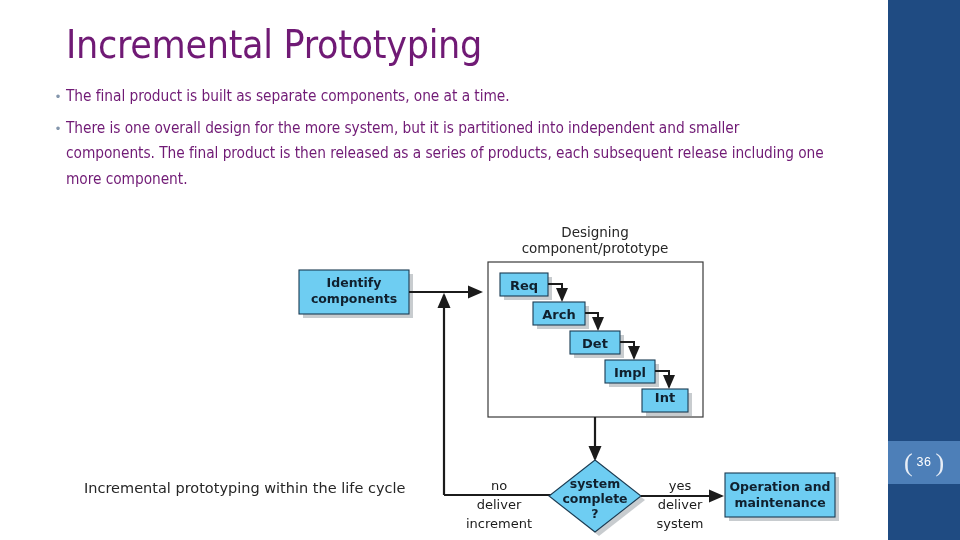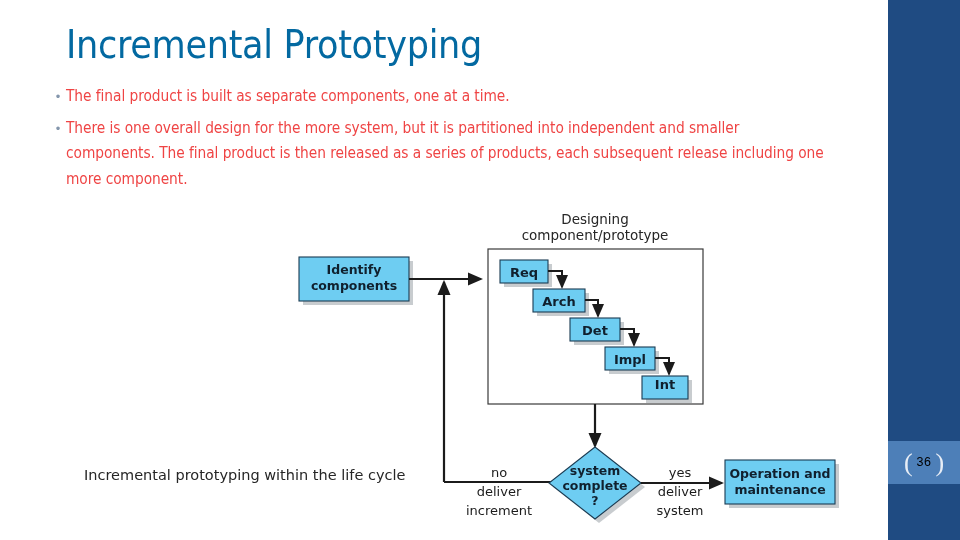--- a/index.html
+++ b/index.html
@@ -40,35 +40,35 @@
     gap: 4px;
   }
   .page-bracket {
     color: #e8eef6;
     font-size: 26px;
     font-weight: 300;
     line-height: 1;
     font-family: "Liberation Serif", serif;
   }
   .page-num {
-    color: #000000;
+    color: #ffffff;
     font-size: 12.5px;
     letter-spacing: .5px;
     line-height: 1;
   }
 
   
   .slide-title {
     position: absolute;
     left: 66px;
     top: 22px;
     width: 780px;
     font-size: 39px;
     font-weight: 400;
-    color: #0369a1;
+    color: #701a75;
     font-family: "DejaVu Sans Condensed", "Liberation Sans Narrow", "Liberation Sans", sans-serif;
     letter-spacing: -0.3px;
     white-space: nowrap;
   }
 
   
   .bullets {
     position: absolute;
     left: 50px;
     top: 84px;
@@ -84,31 +84,31 @@
     width: 16px;
     color: #8496ac;
     font-size: 13px;
     line-height: 25px;
     text-align: center;
   }
   .bullet-text {
     flex: 1 1 auto;
     font-size: 15.3px;
     line-height: 25.5px;
-    color: #ef4444;
+    color: #701a75;
     font-family: "DejaVu Sans Condensed", "Liberation Sans Narrow", "Liberation Sans", sans-serif;
     letter-spacing: -0.05px;
   }
   .bullet-text.wrap2 { max-width: 760px; }
 
   
   .diagram {
     position: absolute;
     left: 0px;
-    top: 192px;
+    top: 205px;
     width: 724px;
     height: 335px;
   }
   .diagram svg { display: block; }
   .node-label {
     font-family: "DejaVu Sans", "Liberation Sans", sans-serif;
     fill: #10202e;
     font-weight: bold;
   }
   .plain-label {

